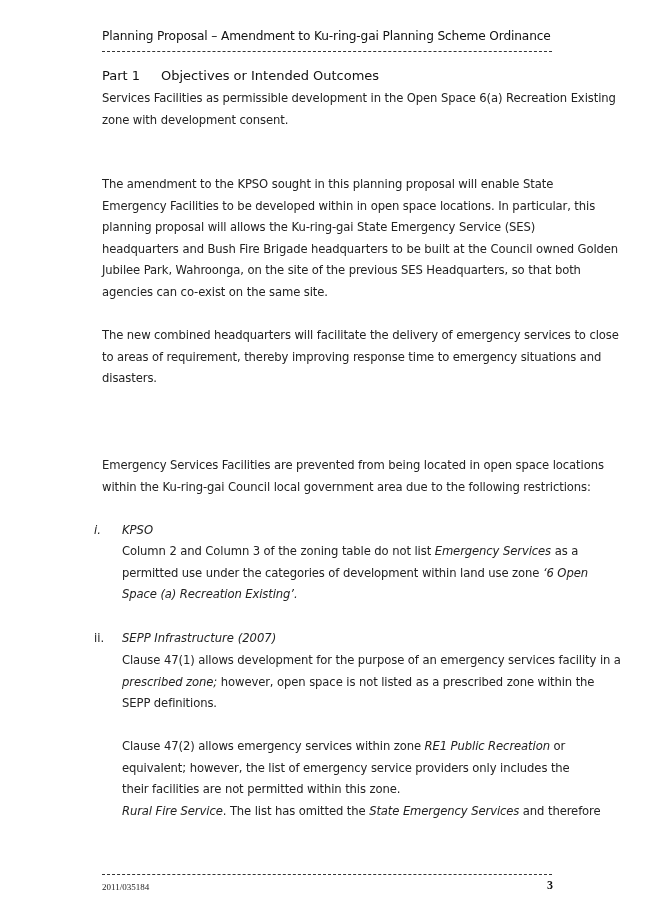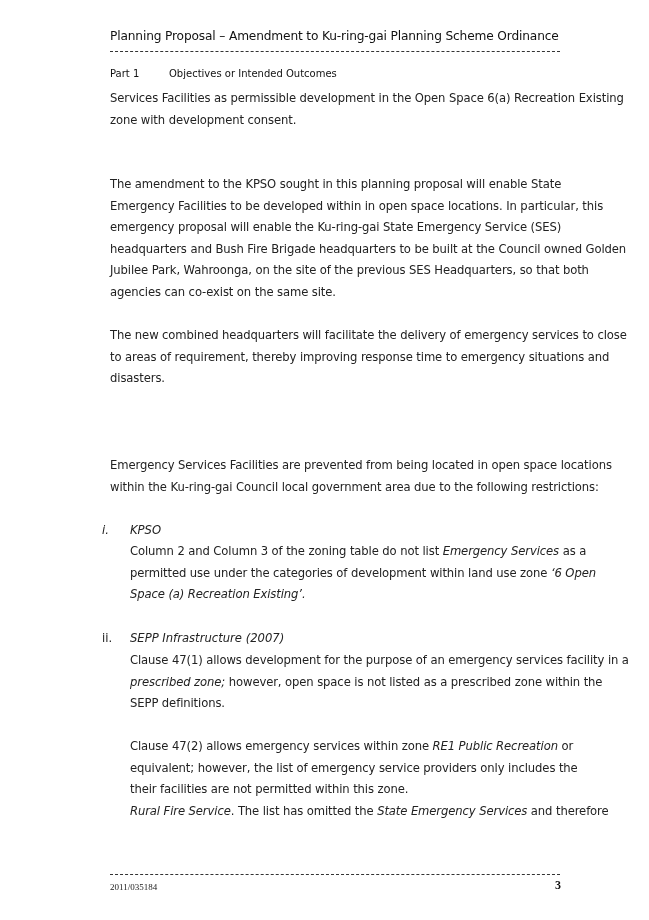--- a/index.html
+++ b/index.html
@@ -10,21 +10,21 @@
     body {
       width: 649px;
       height: 920px;
       position: relative;
       overflow: hidden;
       font-family: "DejaVu Sans", sans-serif;
       color: #1a1a1a;
     }
     .page {
       position: absolute;
-      left: 12px; top: 0;
+      left: 4px; top: 0;
       width: 579px; height: 920px;
     }
     .header-title {
       position: absolute;
       left: 98px; top: 29px;
       font-size: 12.2px;
       letter-spacing: -0.15px;
       white-space: nowrap;
       color: #111;
     }
@@ -34,21 +34,21 @@
       width: 450px;
       height: 0;
       border-top: 1px dashed #333;
     }
     .dash-rule.top { top: 51px; }
     .dash-rule.bottom { top: 874px; }
 
     .part-heading {
       position: absolute;
       left: 98px;
-      font-size: 10px;
+      font-size: 13px;
       color: #111;
       white-space: nowrap;
     }
     .part-heading .num { display: inline-block; width: 59px; }
     .part1-heading { top: 68px; }
     .part2-heading { top: 437px; }
 
     .para {
       position: absolute;
       left: 98px;
@@ -128,21 +128,21 @@
   </div>
 
   <div class="para p1">
     <span class="line">Services Facilities as permissible development in the Open Space 6(a) Recreation Existing</span>
     <span class="line">zone with development consent.</span>
   </div>
 
   <div class="para p2">
     <span class="line">The amendment to the KPSO sought in this planning proposal will enable State</span>
     <span class="line">Emergency Facilities to be developed within in open space locations.  In particular, this</span>
-    <span class="line">emergency proposal will enable the Ku-ring-gai State Emergency Service (SES)</span>
+    <span class="line">planning proposal will allows the Ku-ring-gai State Emergency Service (SES)</span>
     <span class="line">headquarters and Bush Fire Brigade headquarters to be built at the Council owned Golden</span>
     <span class="line">Jubilee Park, Wahroonga, on the site of the previous SES Headquarters, so that both</span>
     <span class="line">agencies can co-exist on the same site.</span>
   </div>
 
   <div class="para p3">
     <span class="line">The new combined headquarters will facilitate the delivery of emergency services to close</span>
     <span class="line">to areas of requirement, thereby improving response time to emergency situations and</span>
     <span class="line">disasters.</span>
   </div>

